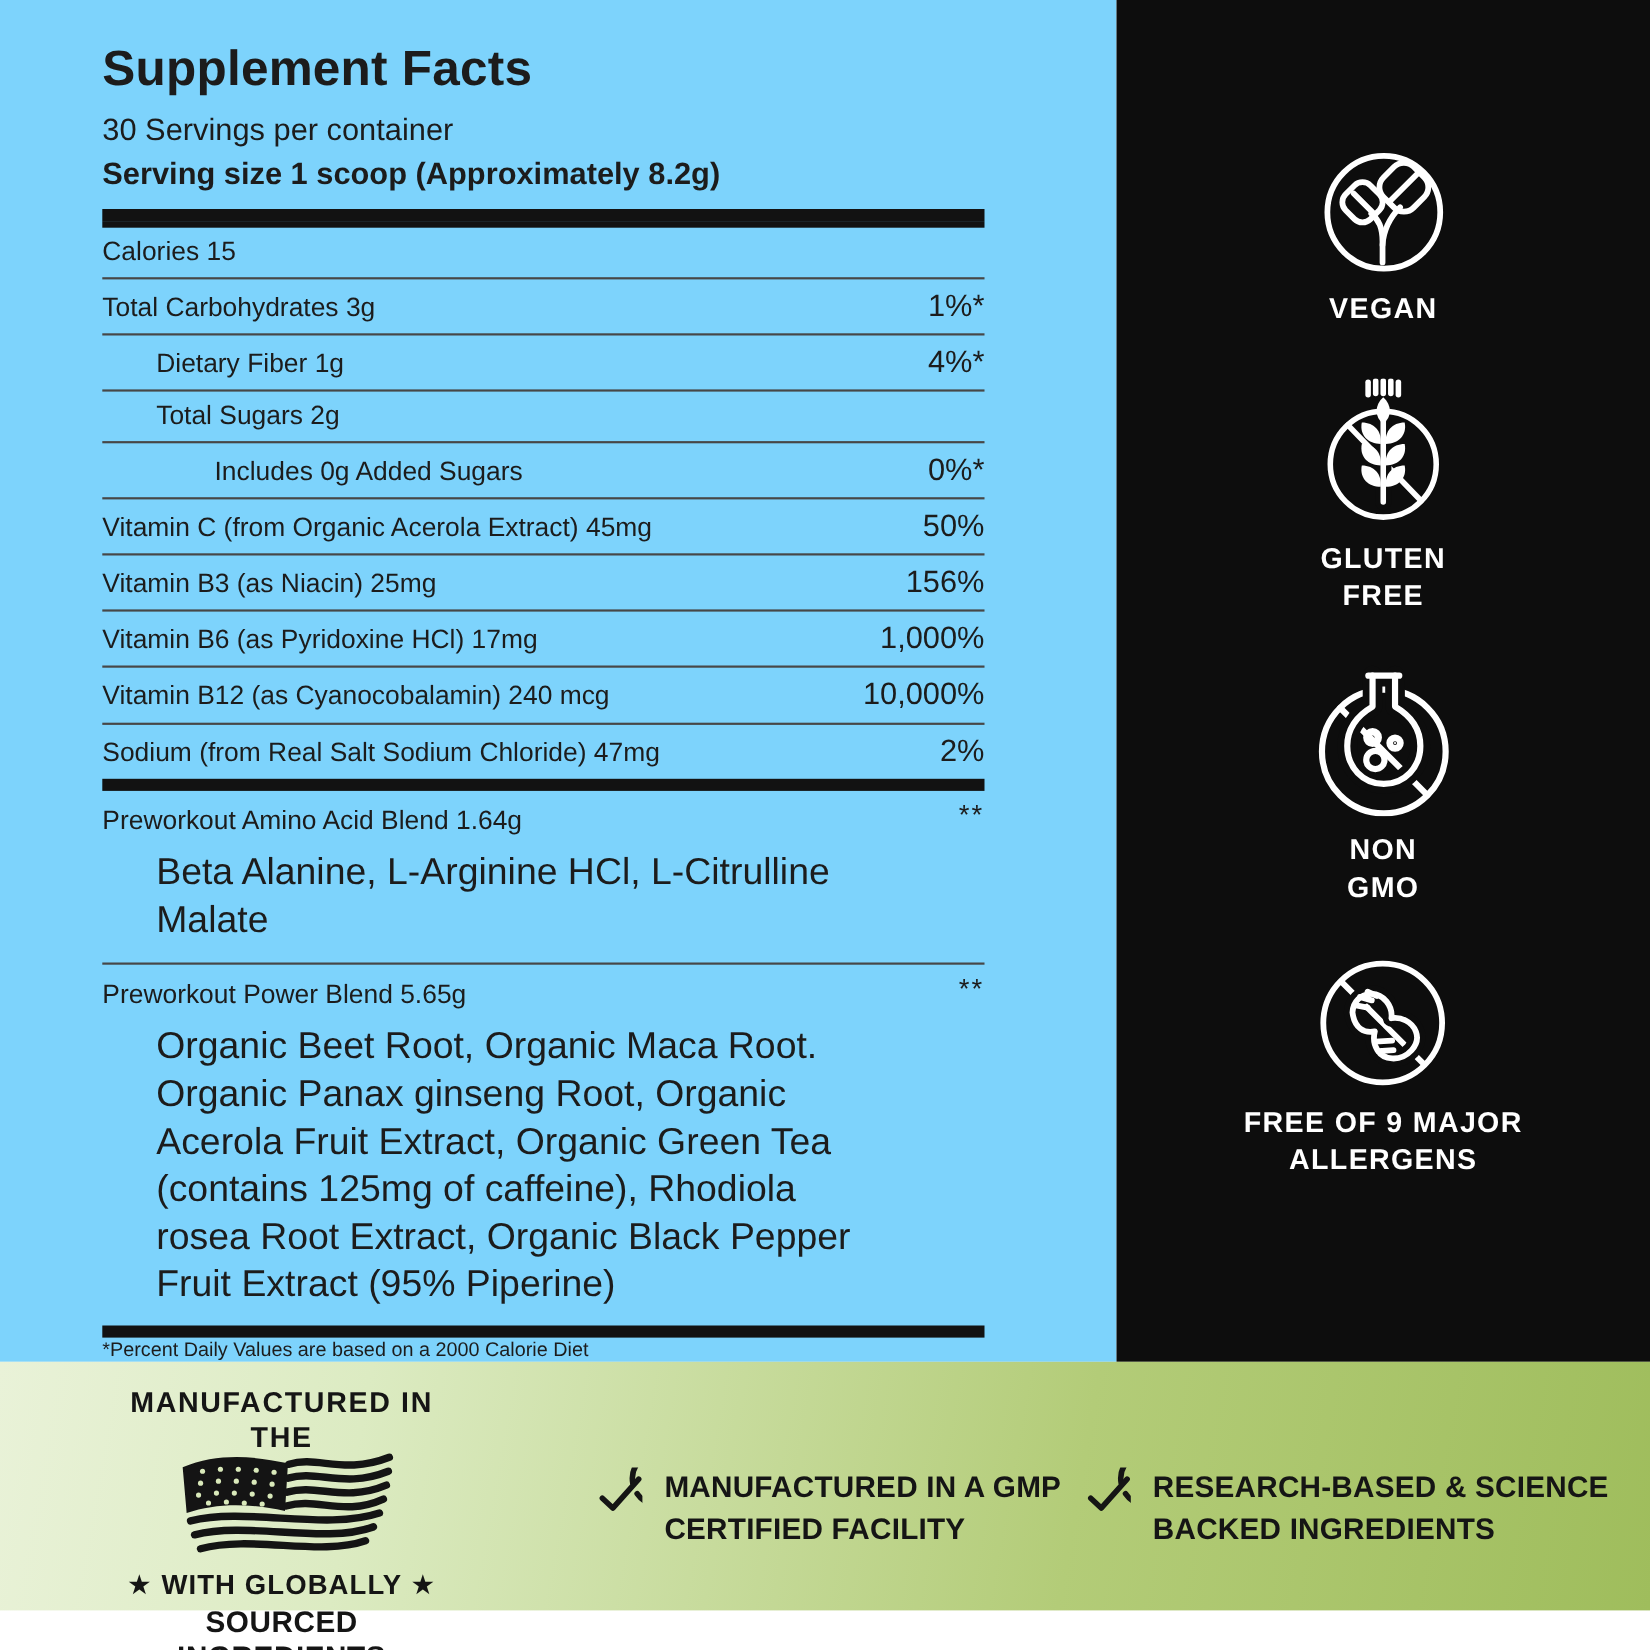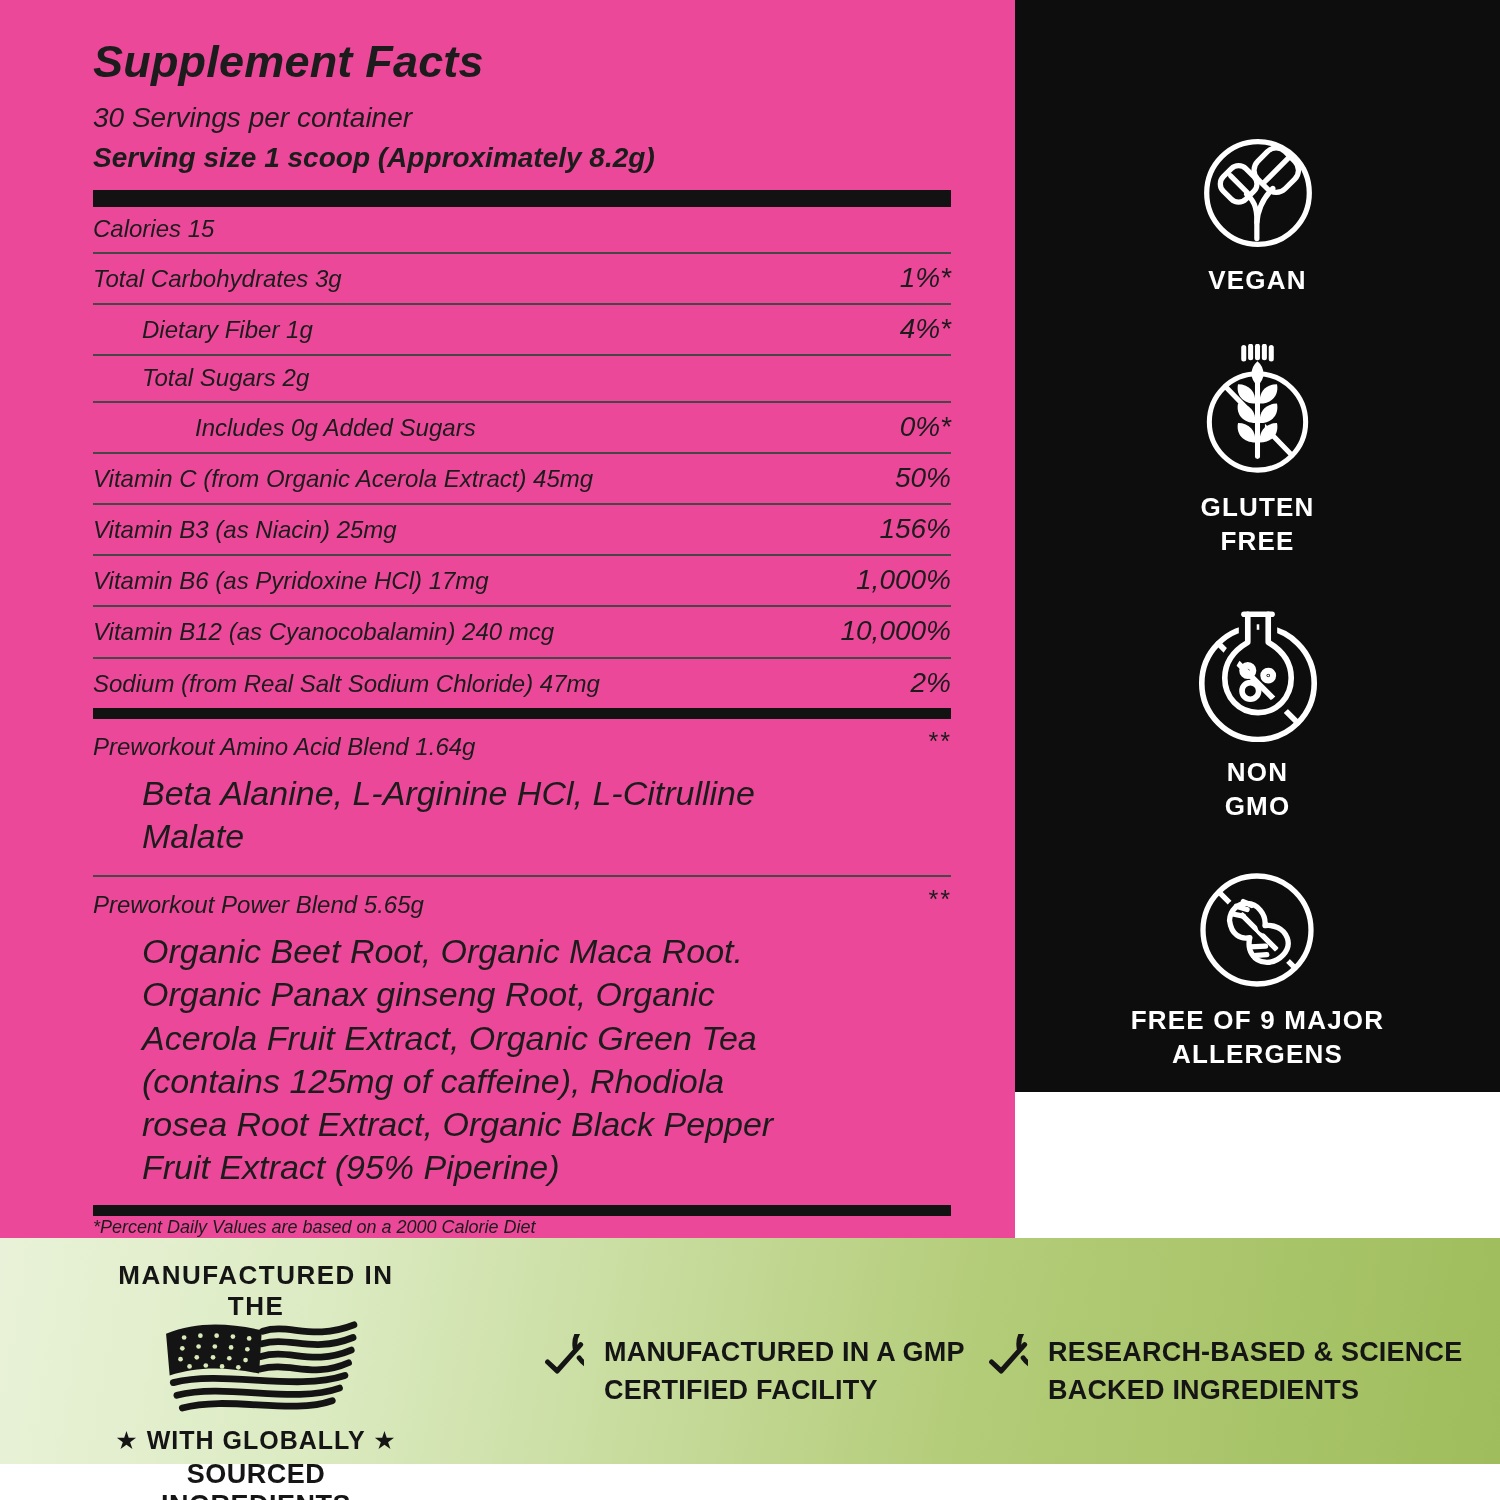--- a/index.html
+++ b/index.html
@@ -1,21 +1,21 @@
 <!DOCTYPE html>
 <html><head>
 <meta charset="utf-8">
 <style>
   html,body{margin:0;padding:0;background:#fff;}
   .page{position:relative;width:1500px;height:1500px;overflow:hidden;
         font-family:"Liberation Sans","DejaVu Sans",sans-serif;color:#1c1c1c;background:#fff;}
 
   
-  .facts{position:absolute;left:0;top:0;width:1015px;height:1238px;background:#ec4899;
-         box-sizing:border-box;padding:30px 64px 0 93px;font-style:italic;}
+  .facts{position:absolute;left:0;top:0;width:1015px;height:1238px;background:#7dd3fc;
+         box-sizing:border-box;padding:30px 120px 0 93px;}
   .facts-title{font-size:45px;font-weight:800;letter-spacing:.2px;margin:6px 0 14px 0;}
   .servings{font-size:28px;margin:0 0 8px 0;font-weight:400;}
   .serving-size{font-size:28px;margin:0 0 16px 0;font-weight:700;}
   .bar{background:#121212;}
   .bar.thick{height:11px;}
   .bar.med{height:6px;}
   .sep{height:0;border-top:2px solid #474747;}
   .head-row{display:flex;justify-content:space-between;align-items:baseline;padding:9px 0 10px 0;}
   .head-row span{font-size:28px;font-weight:700;}
   .frow-main{display:flex;justify-content:space-between;align-items:baseline;padding:8px 0 9px 0;}
@@ -26,21 +26,21 @@
   .frow.blend{position:relative;}
   .frow.blend .frow-main{padding:14px 0 2px 0;}
   .fdv.sup{position:absolute;right:0;top:8px;font-size:25px;letter-spacing:2px;font-weight:400;}
   .fsub{font-size:34px;line-height:1.27;padding:10px 0 16px 49px;max-width:660px;}
   .footnote{font-size:18px;line-height:1.32;margin:0;}
   .footnote:first-of-type{margin-top:14px;}
   .foot-sep{margin:12px 0 12px 0;}
   .other-ing{font-size:27px;line-height:1.3;margin:2px 0 0 0;max-width:710px;}
 
   
-  .badge-panel{position:absolute;left:1015px;top:0;width:485px;height:1092px;background:#0d0d0d;
+  .badge-panel{position:absolute;left:1015px;top:0;width:485px;height:1238px;background:#0d0d0d;
                display:flex;flex-direction:column;align-items:center;box-sizing:border-box;
                padding-top:136px;gap:46px;}
   .badge{display:flex;flex-direction:column;align-items:center;}
   .badge-label{margin-top:14px;color:#fff;font-size:26px;font-weight:700;letter-spacing:1.2px;
                line-height:1.3;text-align:center;white-space:pre-line;}
   .badge svg{display:block;}
 
   
   .bottom-band{position:absolute;left:0;top:1238px;width:1500px;height:226px;
                background:linear-gradient(100deg,#e9f2d8 0%,#dcebc2 22%,#b3cc78 65%,#9fbd5c 100%);}

